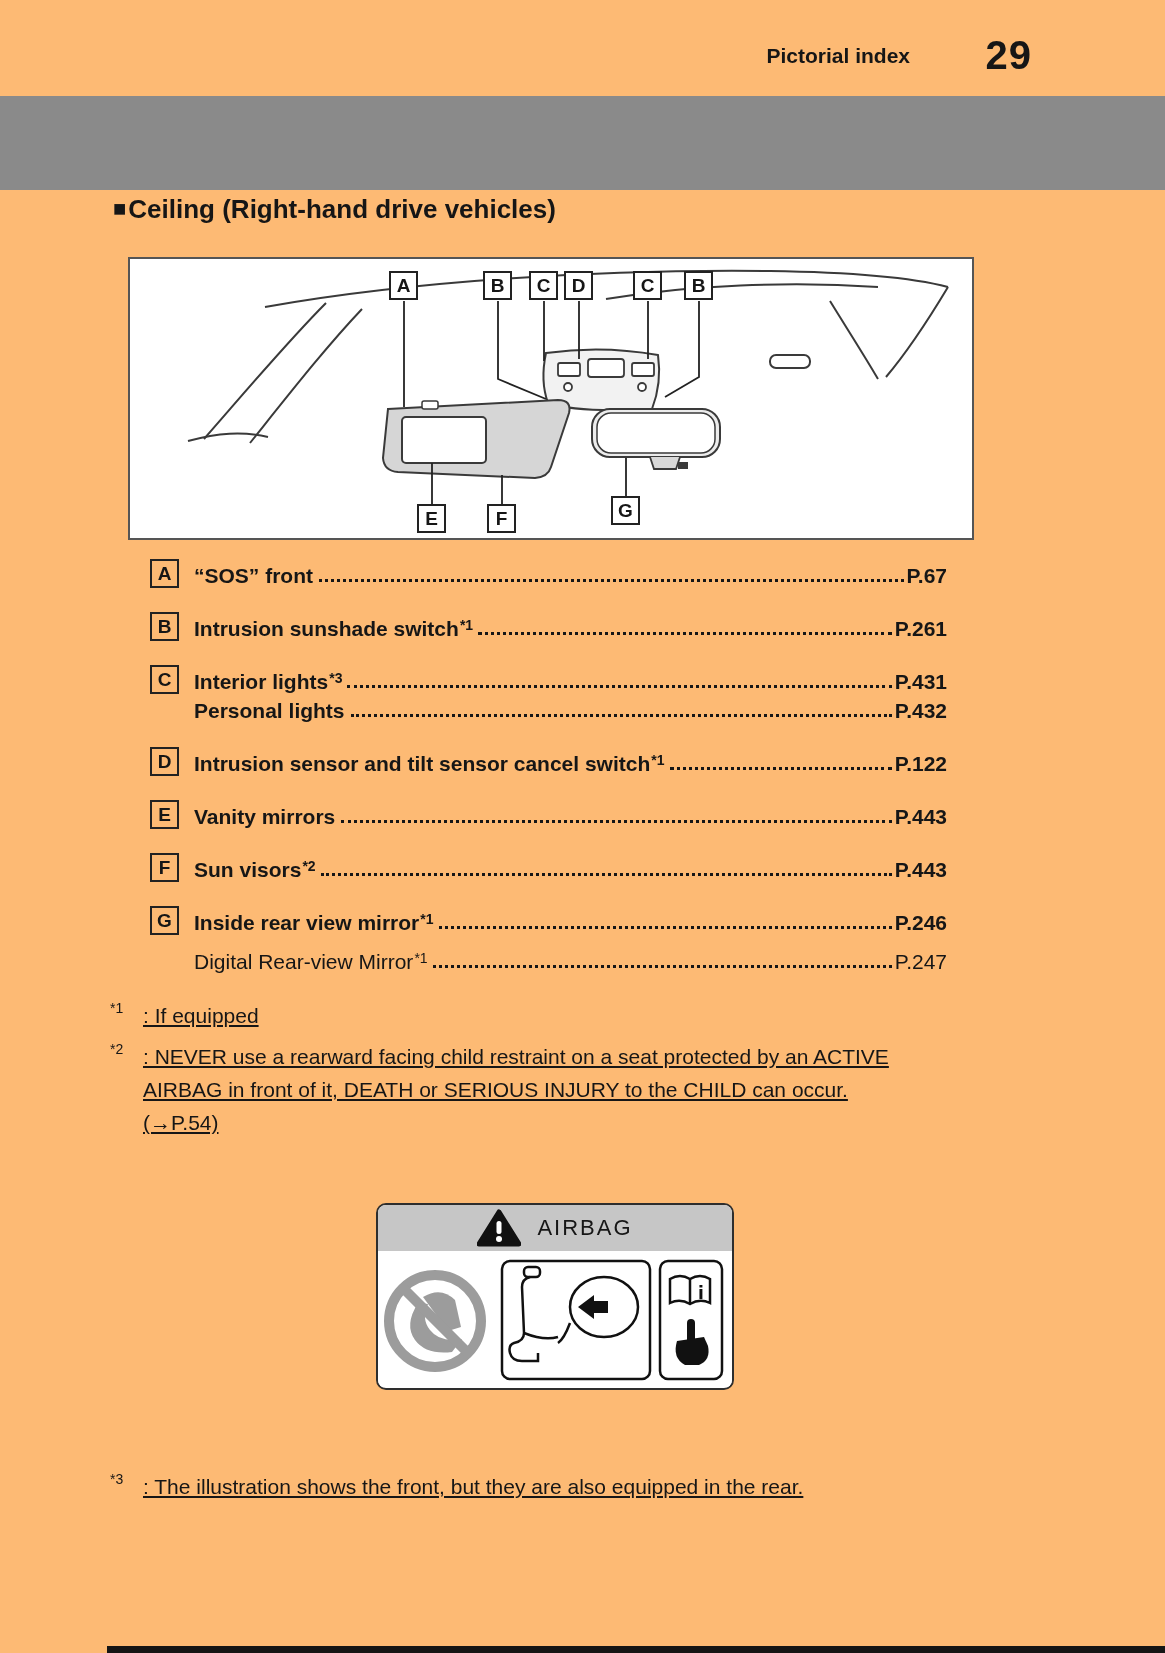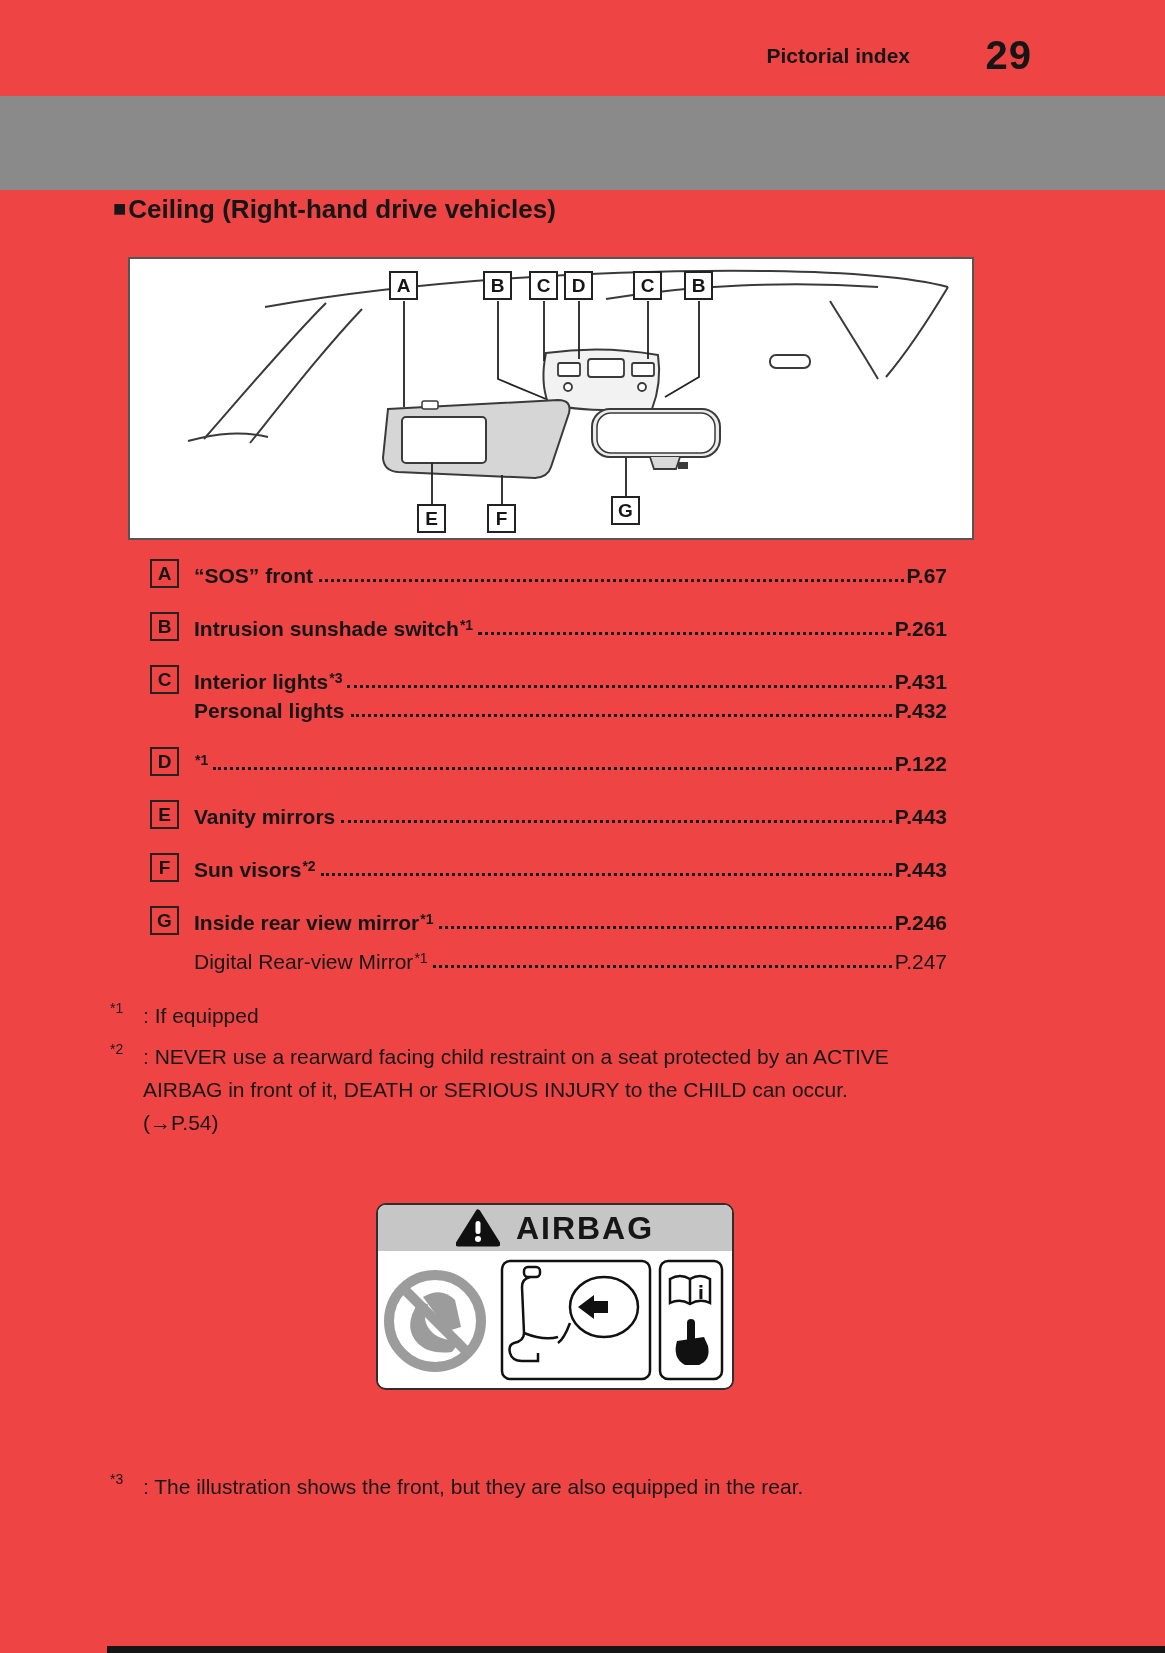--- a/index.html
+++ b/index.html
@@ -1,17 +1,17 @@
 <!DOCTYPE html>
 <html><head>
 <meta charset="utf-8">
 <style>
   html,body { margin:0; padding:0; }
   body { font-family:"Liberation Sans", sans-serif; color:#161616; background:#ffffff; }
-  .page { position:relative; width:1165px; height:1653px; background:#ef4444; overflow:hidden; }
+  .page { position:relative; width:1165px; height:1653px; background:#fdba74; overflow:hidden; }
 
   
   .hdr-section { position:absolute; top:44px; right:255px; font-size:21px; font-weight:bold; }
   .hdr-page    { position:absolute; top:33px; right:133px; font-size:40px; font-weight:bold; letter-spacing:1px; }
   .gray-band   { position:absolute; top:96px; left:0; width:100%; height:94px; background:#8a8a8a; }
 
   
   .section-title { position:absolute; top:194px; left:113px; font-size:26px; font-weight:bold; }
   .section-title .bullet { font-size:22px; margin-right:2px; position:relative; top:-2px; }
 
@@ -30,30 +30,30 @@
   .index-line { display:flex; align-items:flex-end; height:29px; font-size:21px; font-weight:bold; white-space:nowrap; }
   .index-line + .index-line { margin-top:0; }
   .index-line.gap-top { margin-top:10px; }
   .index-line.regular { font-weight:normal; }
   .sup { font-size:14px; position:relative; top:-8px; margin-left:1px; }
   .leader { flex:1; min-width:20px; border-bottom:3px dotted #161616; margin:0 3px 6px 5px; }
 
   
   .footnote { position:absolute; left:110px; display:flex; font-size:21px; line-height:33px; }
   .footnote .fn-marker { width:33px; flex:none; font-size:14px; position:relative; top:-7px; }
-  .footnote .fn-text { white-space:pre-wrap; max-width:880px; }
+  .footnote .fn-text { white-space:pre-wrap; max-width:880px;text-decoration:underline; }
   .fn1 { top:999px; }
   .fn2 { top:1040px; }
   .fn3 { top:1470px; }
 
   
   .airbag-label { position:absolute; top:1203px; left:376px; width:358px; height:187px; border:2.5px solid #2e2e2e;
                   border-radius:10px; box-sizing:border-box; overflow:hidden; background:#fff; }
   .airbag-header { height:46px; background:#c6c6c6; display:flex; align-items:center; justify-content:center; gap:16px; }
-  .airbag-title { font-size:32px; font-weight:bold; letter-spacing:2px; }
+  .airbag-title { font-size:22px; font-weight:normal; letter-spacing:2px; }
   .airbag-body { position:relative; height:136px; background:#fff; }
 
   .bottom-edge { position:absolute; left:107px; bottom:0; width:1058px; height:7px; background:#151515; }
 </style>
 </head>
 <body>
 
 <div class="page">
 
   <div class="hdr-section">Pictorial index</div>
@@ -165,20 +165,21 @@
           <span class="leader"></span>
           <span>P.432</span>
         </div>
       </div>
     </div>
 
     <div class="entry">
       <div class="entry-letter">D</div>
       <div class="entry-lines">
         <div class="index-line">
+          <span>Intrusion sensor and tilt sensor cancel switch</span>
             <span class="sup">*1</span>
           <span class="leader"></span>
           <span>P.122</span>
         </div>
       </div>
     </div>
 
     <div class="entry">
       <div class="entry-letter">E</div>
       <div class="entry-lines">

